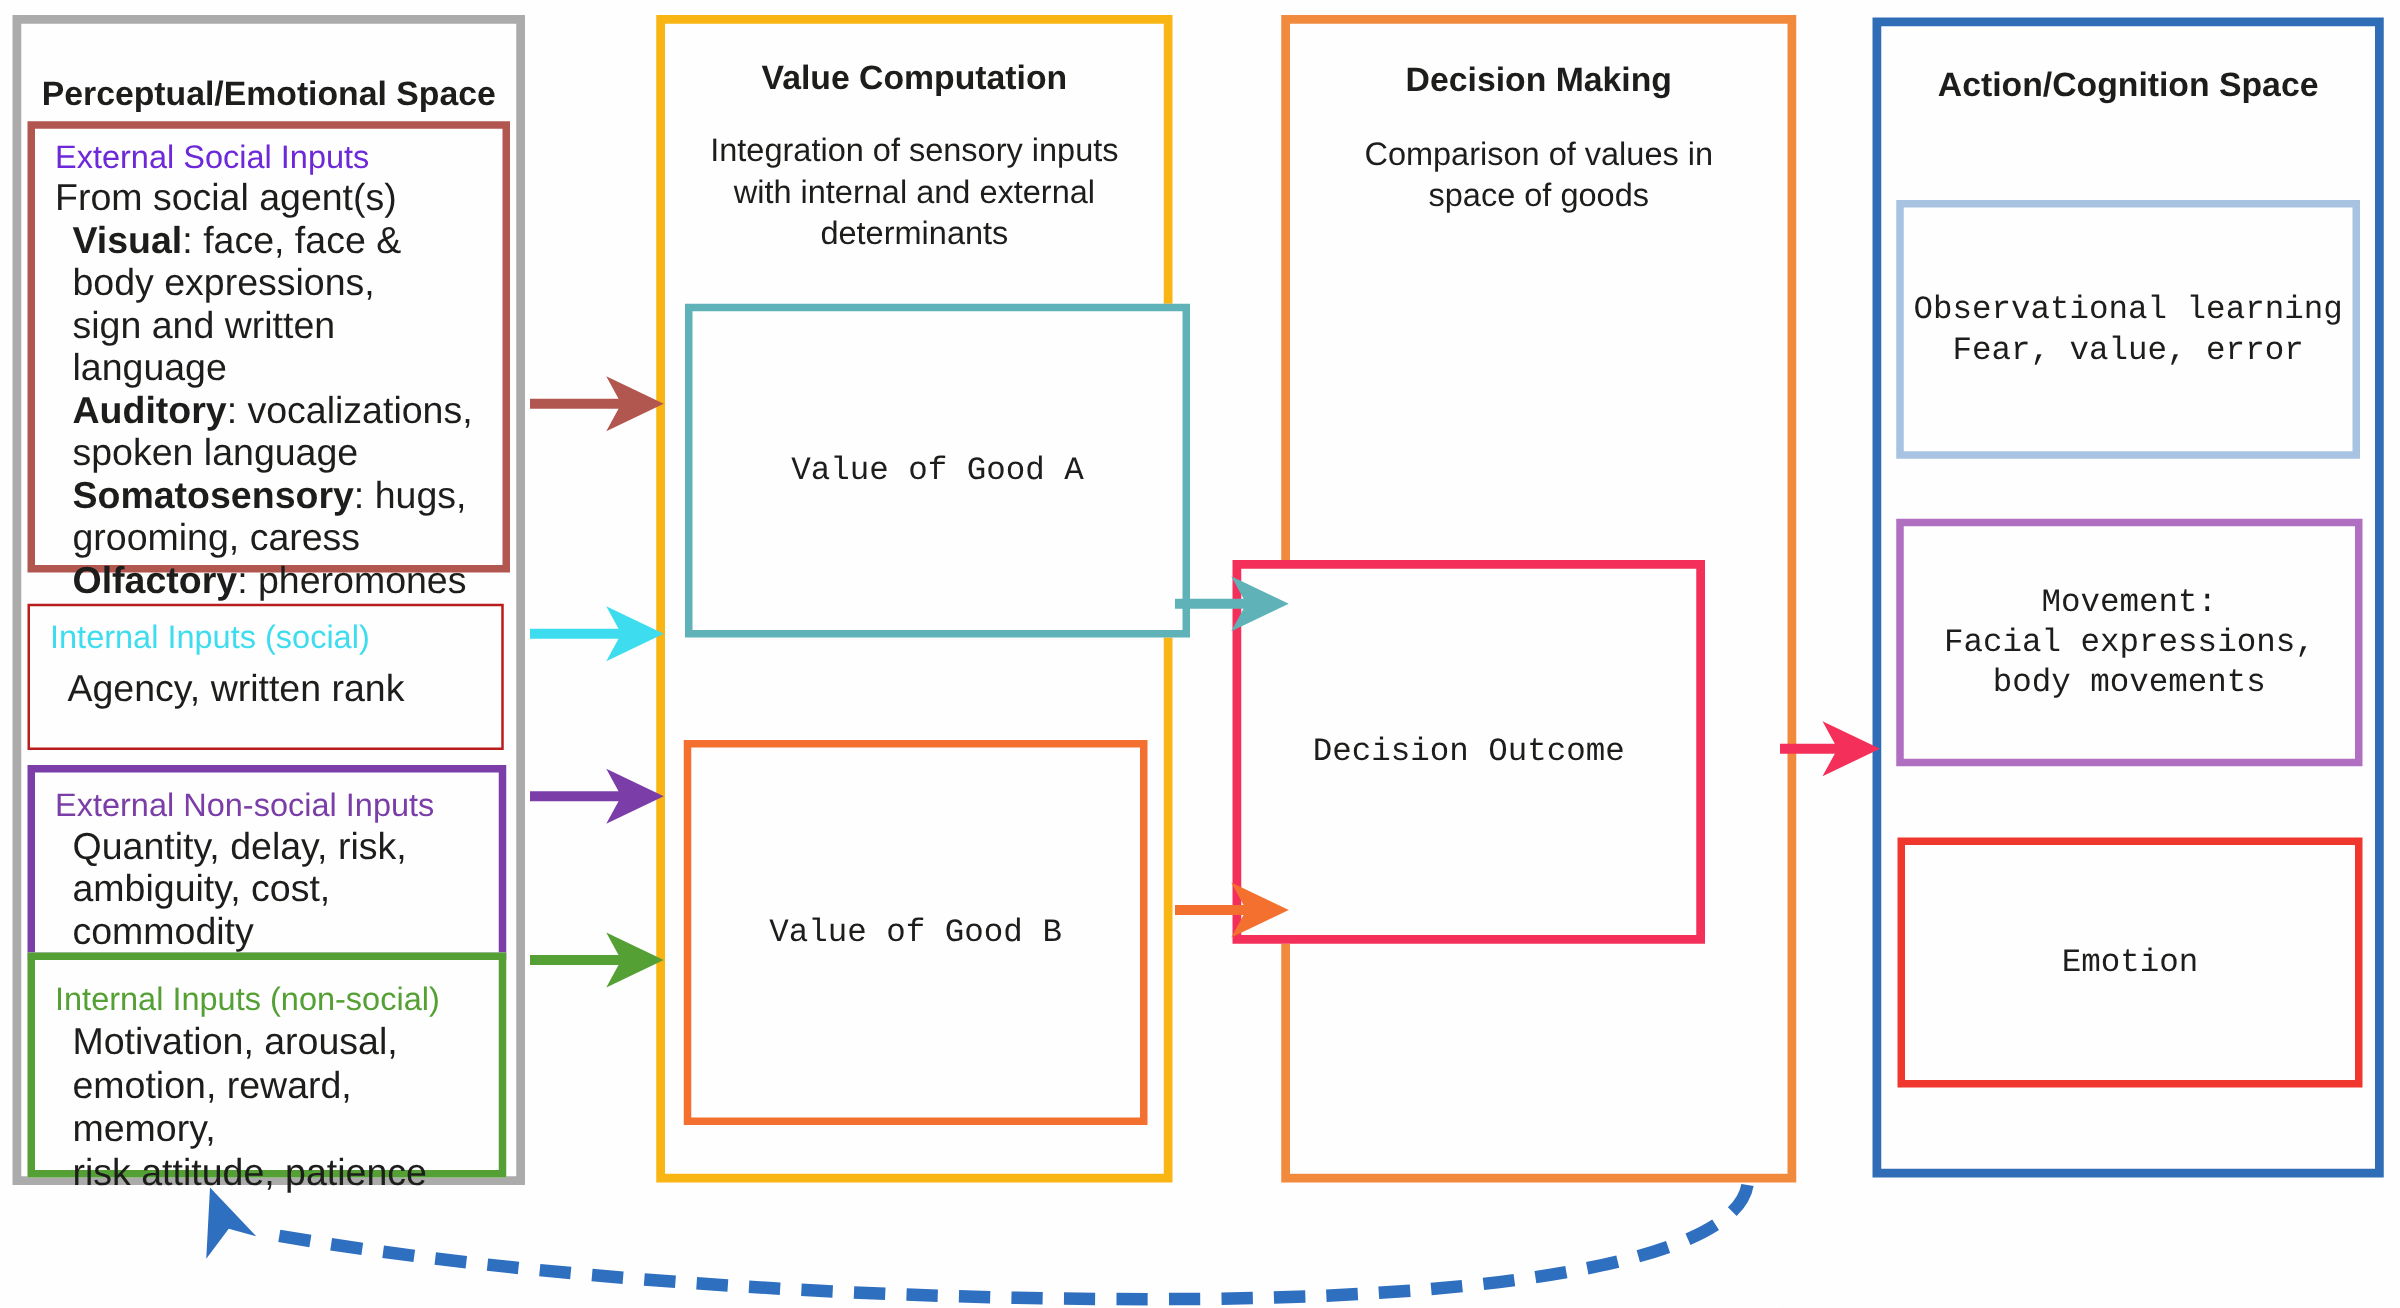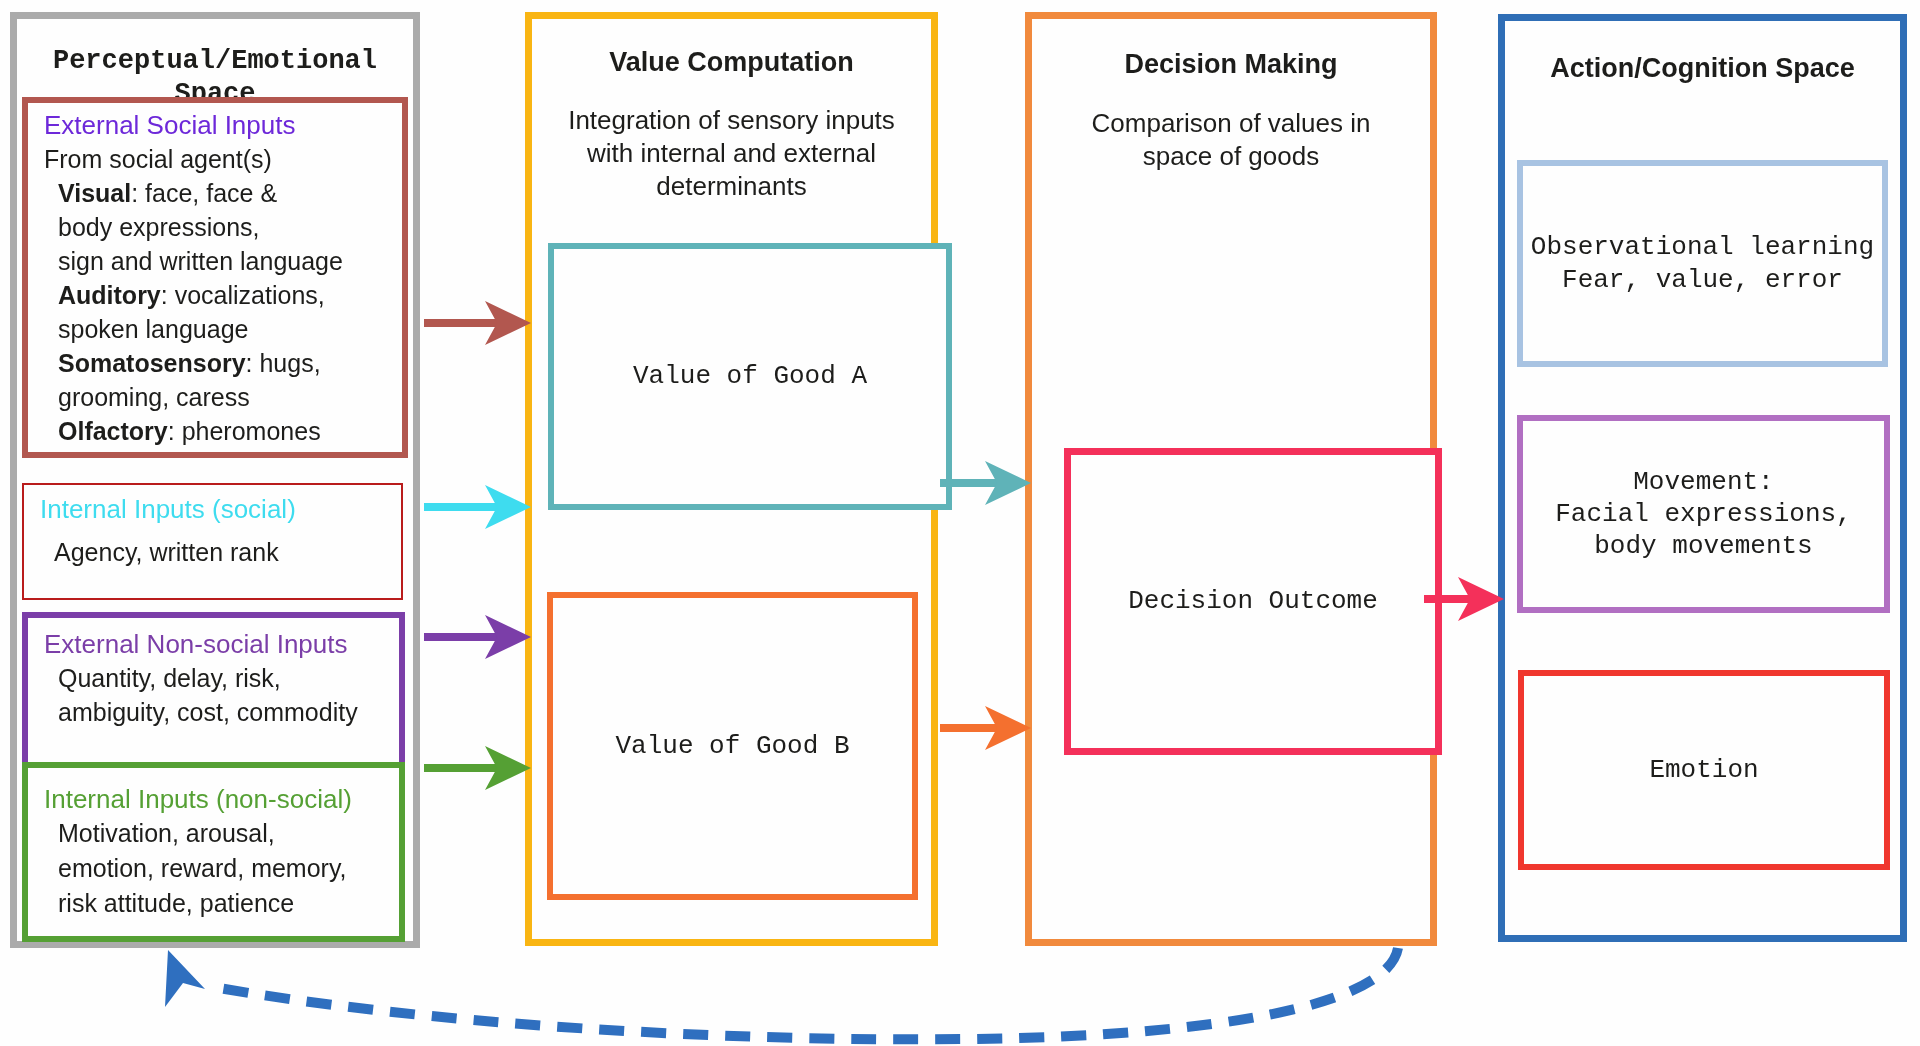--- a/index.html
+++ b/index.html
@@ -3,33 +3,33 @@
 <meta charset="utf-8">
 <style>
   html,body{margin:0;padding:0;background:#ffffff;}
   .canvas{position:relative;width:1920px;height:1046px;background:#fefefe;overflow:hidden;
           font-family:"Liberation Sans","DejaVu Sans",sans-serif;color:#1d1d1b;}
   .panel{position:absolute;box-sizing:border-box;border:7px solid #999;background:#fefefe;}
   .ptitle{margin:0;text-align:center;font-size:27px;font-weight:bold;line-height:33px;}
   .psub{margin:0;text-align:center;font-size:26px;line-height:33px;white-space:pre-line;}
   .box{position:absolute;box-sizing:border-box;background:#fefefe;}
   .btitle{font-size:26px;line-height:34px;}
-  .bline{font-size:25px;line-height:34px;}
+  .bline{font-size:30px;line-height:34px;}
   .ind{padding-left:14px;}
   .centerbox{display:flex;align-items:center;justify-content:center;text-align:center;}
   .ctext{font-size:26px;line-height:33px;white-space:pre-line;font-family:Liberation Mono, monospace;}
   svg.overlay{position:absolute;left:0;top:0;pointer-events:none;}
 </style>
 </head>
 <body>
 
 <div class="canvas">
 
   <section class="panel" style="left: 10px; top: 12px; width: 410px; height: 936px; border-color: rgb(171, 171, 171);">
-    <h2 class="ptitle" style="padding-top:26px;font-family:Liberation Mono, monospace;">Perceptual/Emotional Space</h2>
+    <h2 class="ptitle" style="padding-top:40px;">Perceptual/Emotional Space</h2>
   </section>
 
   <div class="box" style="left:22px;top:97px;width:386px;height:361px;border:6px solid #b2574f;padding:5px 8px 0 16px;">
     <div class="btitle" style="color: #6d28d9;">External Social Inputs</div>
     <div class="bline">From social agent(s)</div>
     <div class="bline ind"><b>Visual</b><span>: face, face &amp;</span></div>
     <div class="bline ind"><b></b><span>body expressions,</span></div>
     <div class="bline ind"><b></b><span>sign and written language</span></div>
     <div class="bline ind"><b>Auditory</b><span>: vocalizations,</span></div>
     <div class="bline ind"><b></b><span>spoken language</span></div>
@@ -70,21 +70,21 @@
   <div class="box centerbox" style="left:547px;top:592px;width:371px;height:308px;border:6px solid #f4702f;">
     <span class="ctext">Value of Good B</span>
   </div>
 
   <section class="panel" style="left: 1025px; top: 12px; width: 412px; height: 934px; border-color: rgb(241, 138, 61);">
     <h2 class="ptitle" style="padding-top:29px;">Decision Making</h2>
     <p class="psub" style="margin-top:26px;">Comparison of values in
 space of goods</p>
   </section>
 
-  <div class="box centerbox" style="left:1064px;top:448px;width:378px;height:307px;border:7px solid #f4305a;">
+  <div class="box centerbox" style="left:986px;top:448px;width:378px;height:307px;border:7px solid #f4305a;">
     <span class="ctext">Decision Outcome</span>
   </div>
 
   <section class="panel" style="left: 1498px; top: 14px; width: 409px; height: 928px; border-color: rgb(47, 110, 182);">
     <h2 class="ptitle" style="padding-top:31px;">Action/Cognition Space</h2>
   </section>
 
   <div class="box centerbox" style="left:1517px;top:160px;width:371px;height:207px;border:6px solid #a8c3e2;">
     <span class="ctext">Observational learning
 Fear, value, error</span>

